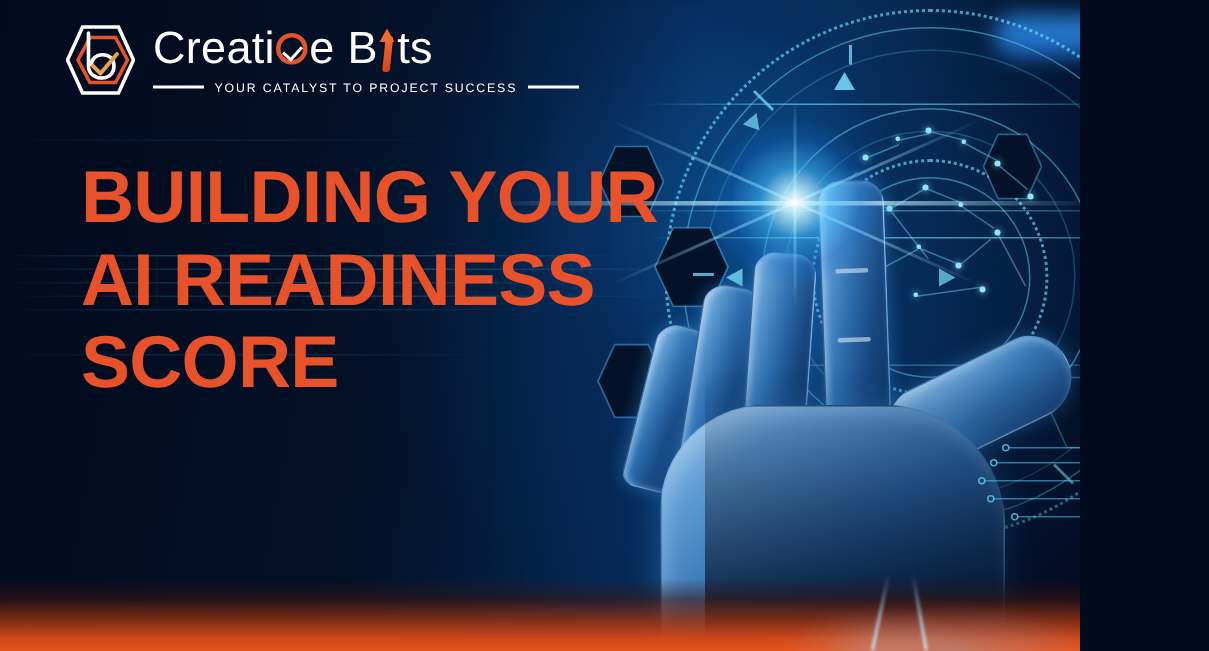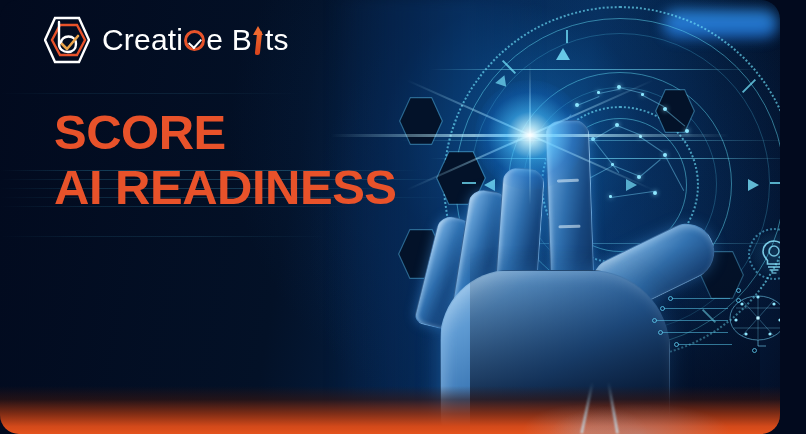--- a/index.html
+++ b/index.html
@@ -4,25 +4,24 @@
 <style>
   * { margin:0; padding:0; box-sizing:border-box; }
   html, body { width:806px; height:434px; overflow:hidden; }
   body {
     font-family: "Liberation Sans", sans-serif;
     background:#020a1e;
   }
 
   .banner {
     position:relative;
-    width:780px;
+    width:720px;
     height:434px;
     overflow:hidden;
     background:#020a1e;
-    border-radius:19px;
   }
 
   
   .bg-base {
     position:absolute; inset:0;
     background:
       radial-gradient(circle at 66% 31%, rgba(20,120,200,0.55) 0%, rgba(10,60,120,0.22) 22%, rgba(2,14,38,0) 48%),
       radial-gradient(circle at 78% 55%, rgba(12,80,160,0.30) 0%, rgba(2,14,38,0) 46%),
       linear-gradient(100deg, #020a1e 0%, #031127 38%, #05234a 58%, #062b55 70%, #03152f 86%, #020a1e 100%);
   }
@@ -454,23 +453,29 @@
         </svg>
       </div>
       <div class="logo-text">
         <div class="logo-word">
           <span class="piece">Creati</span>
           <span class="check-circle"></span>
           <span class="piece">e B</span>
           <span class="i-arrow"></span>
           <span class="piece">ts</span>
         </div>
+        <div class="logo-tagline">
+          <span class="rule"></span>
+          <span class="tag">YOUR CATALYST TO PROJECT SUCCESS</span>
+          <span class="rule"></span>
+        </div>
       </div>
     </div>
 
     <h1 class="headline">
+      <span class="hl-line">BUILDING YOUR</span>
+      <span class="hl-line">AI READINESS</span>
       <span class="hl-line">SCORE</span>
-      <span class="hl-line">AI READINESS</span>
     </h1>
 
 
   </div>
 </div>
 
 </body></html>

